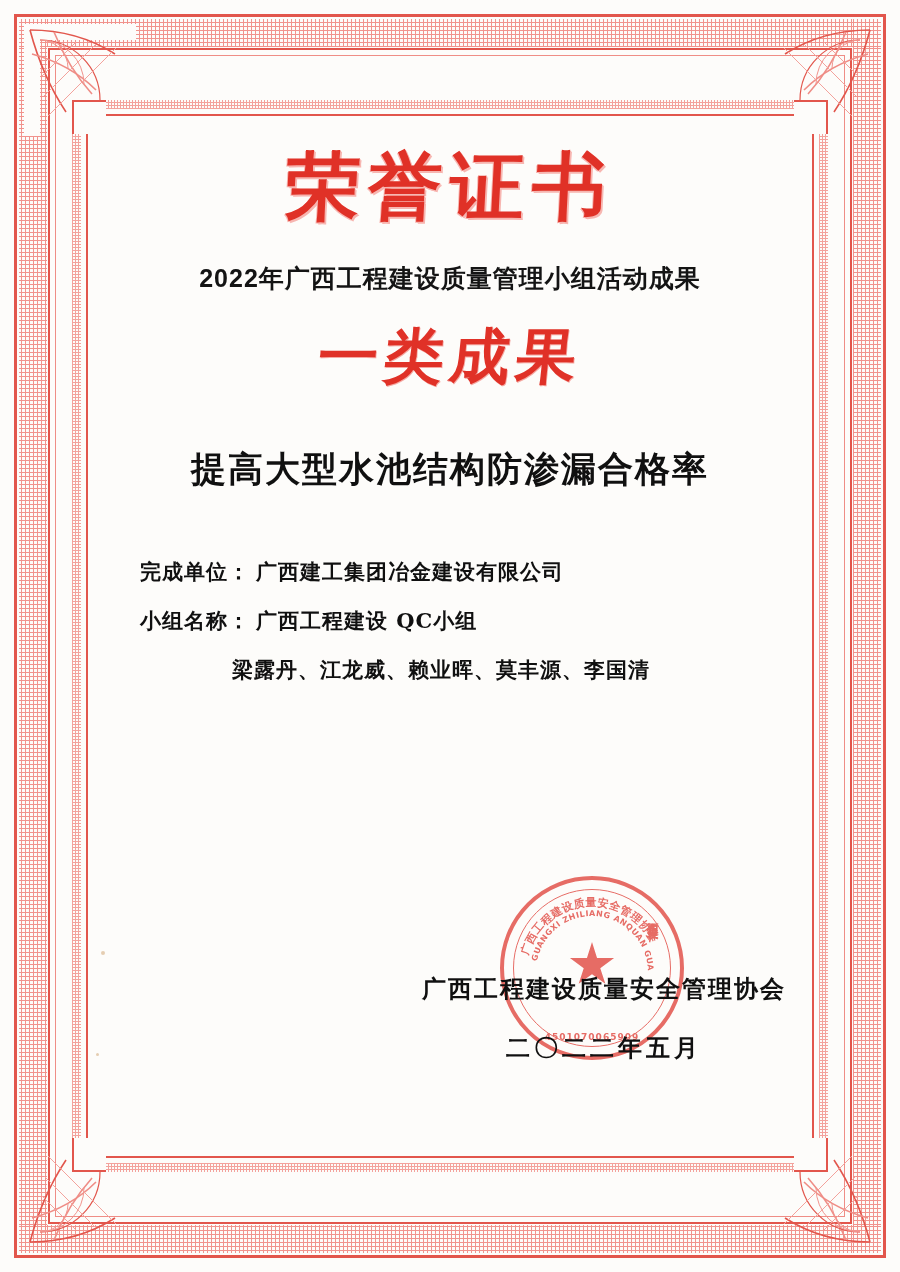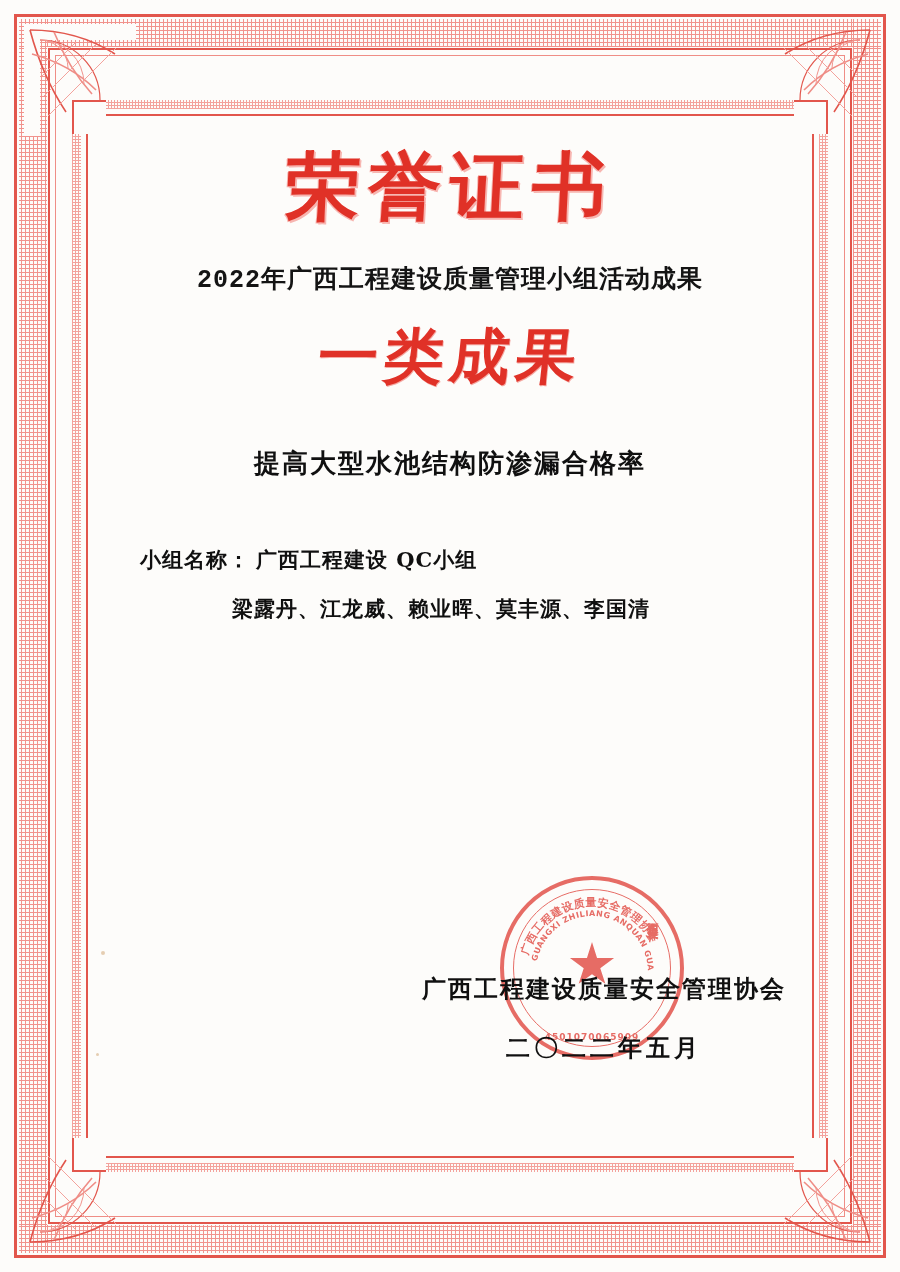--- a/index.html
+++ b/index.html
@@ -126,21 +126,21 @@
       1px 1px 0 #f7b6b1,
       2px 2px 0 #f7b6b1,
       -1px 1px 0 #f7b6b1;
     transform: skewX(-3deg);
   }
 
   .subtitle {
     margin-top: 36px;
     text-align: center;
     color: #141414;
-    font-family: Liberation Mono, monospace;
+    font-family: Liberation Sans, sans-serif;
     font-weight: bold;
     font-size: 25px;
     letter-spacing: 1px;
   }
 
   .award-level {
     margin-top: 22px;
     text-align: center;
     color: #e03127;
     font-family: "DejaVu Sans", "Liberation Sans", sans-serif;
@@ -150,21 +150,21 @@
     transform: skewX(-6deg);
     text-shadow: 1px 1px 0 #f5a9a3;
   }
 
   .project-title {
     margin-top: 48px;
     text-align: center;
     color: #101010;
     font-family: "DejaVu Serif", "Liberation Serif", serif;
     font-weight: bold;
-    font-size: 26px;
+    font-size: 35px;
     letter-spacing: 2px;
   }
 
   .fields {
     margin-top: 68px;
     padding-left: 44px;
     color: #101010;
     font-family: "DejaVu Serif", "Liberation Serif", serif;
     font-weight: bold;
     font-size: 21px;
@@ -356,20 +356,24 @@
     <div class="title-main">荣誉证书</div>
 
     <div class="subtitle">2022年广西工程建设质量管理小组活动成果</div>
 
     <div class="award-level">一类成果</div>
 
     <div class="project-title">提高大型水池结构防渗漏合格率</div>
 
     <div class="fields">
 
+      <div class="field-row">
+        <span class="field-label">完成单位：</span>
+        <span class="field-value">广西建工集团冶金建设有限公司</span>
+      </div>
 
       <div class="field-row">
         <span class="field-label">小组名称：</span>
         <span class="field-value">广西工程建设 QC小组</span>
       </div>
 
       <div class="members-line2">梁露丹、江龙威、赖业晖、莫丰源、李国清</div>
 
 
     </div>

